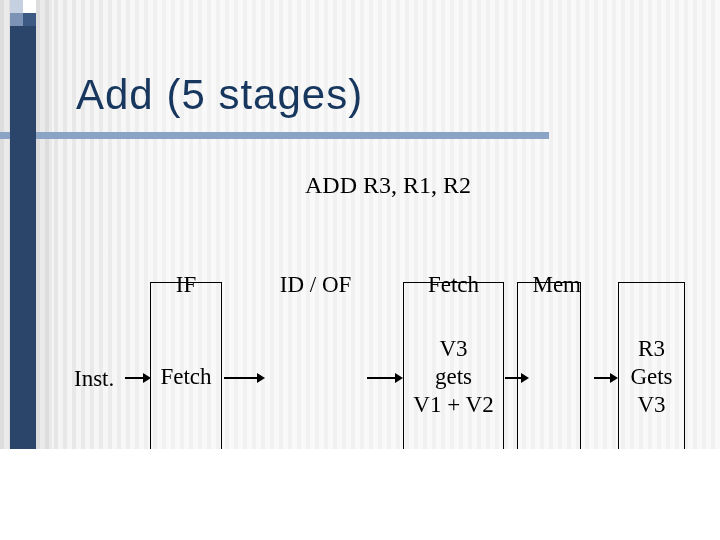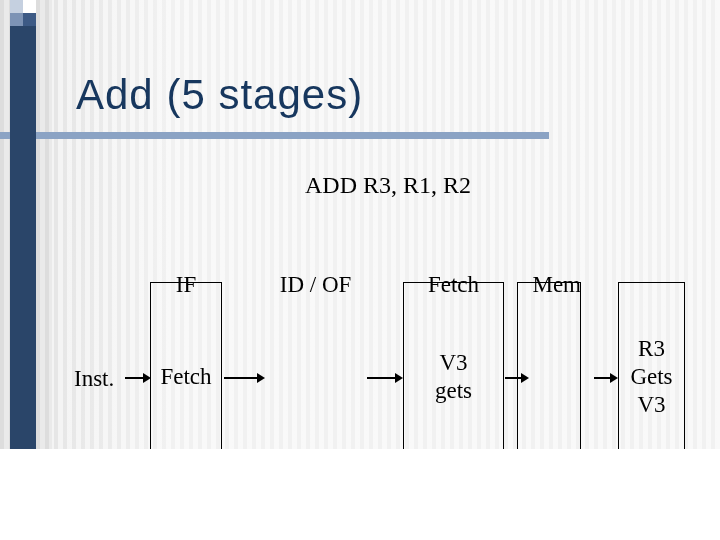--- a/index.html
+++ b/index.html
@@ -63,20 +63,21 @@
   <div id="label-mem" class="abs stage-label">Mem</div>
 
   <div id="inst-label" class="abs">Inst.</div>
 
   <div id="box-if" class="abs stage-box">
     <div class="box-line">Fetch</div>
   </div>
   <div id="box-exec" class="abs stage-box">
     <div class="box-line">V3</div>
     <div class="box-line">gets</div>
+    <div class="box-line">V1 + V2</div>
   </div>
   <div id="box-mem" class="abs stage-box"></div>
   <div id="box-wb" class="abs stage-box">
     <div class="box-line">R3</div>
     <div class="box-line">Gets</div>
     <div class="box-line">V3</div>
   </div>
 
   <div class="abs flow-arrow" style="left:125px;width:18px;"></div>
   <div class="abs flow-arrow" style="left:224px;width:33px;"></div>

